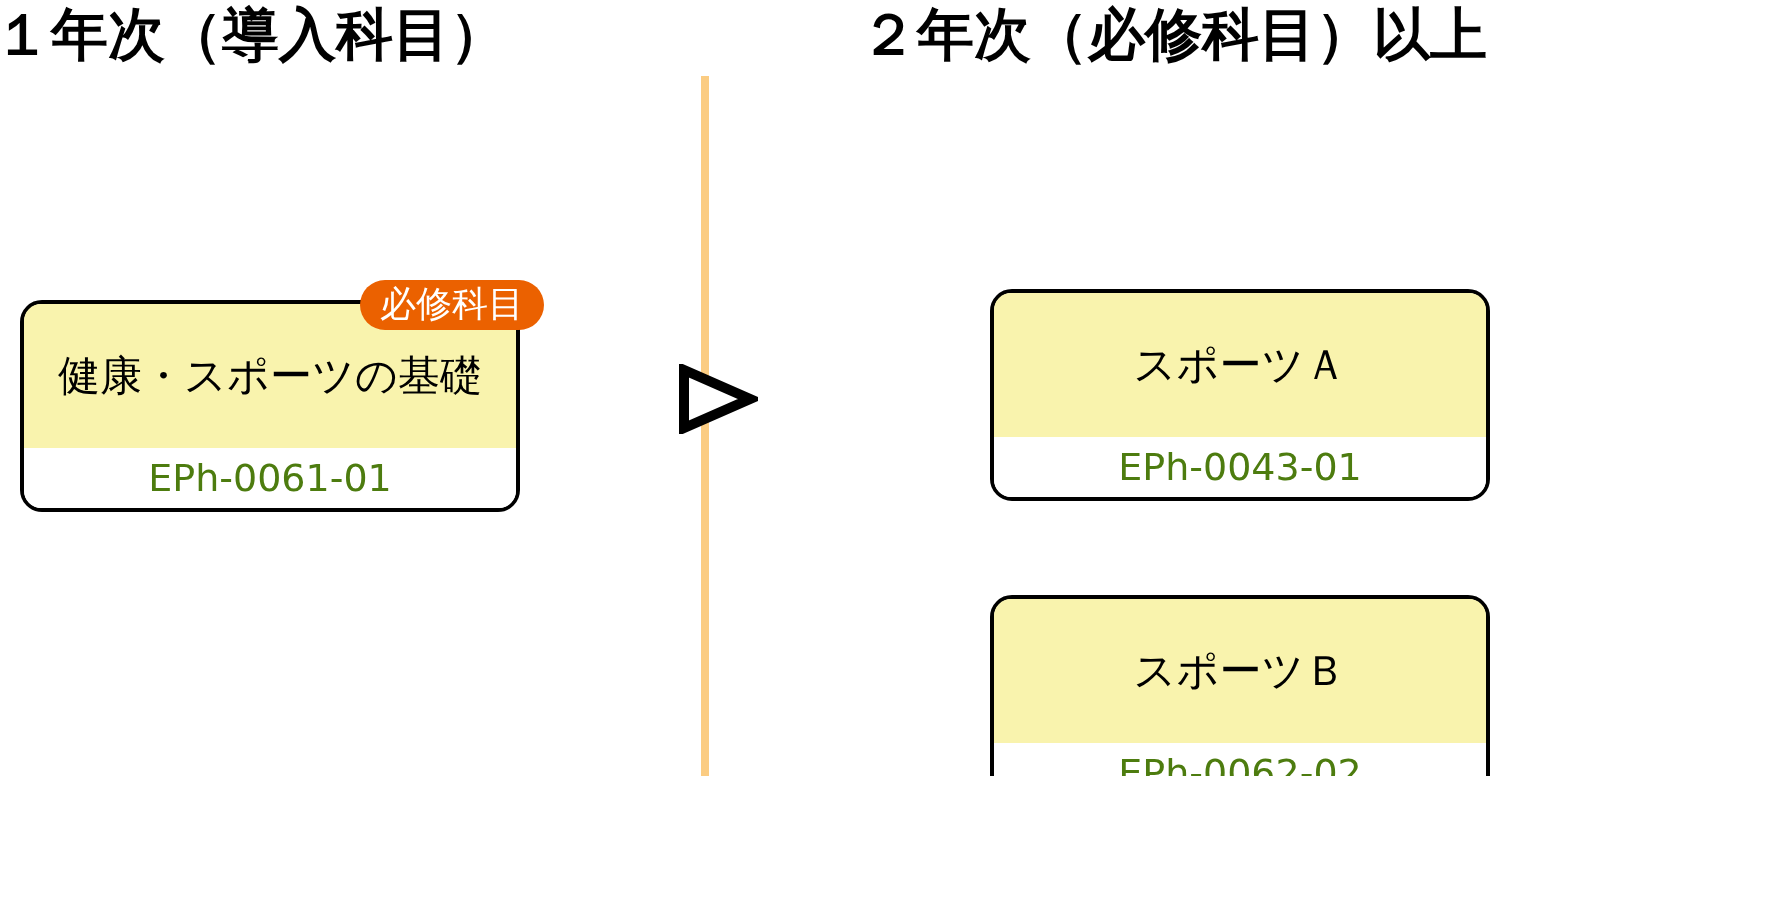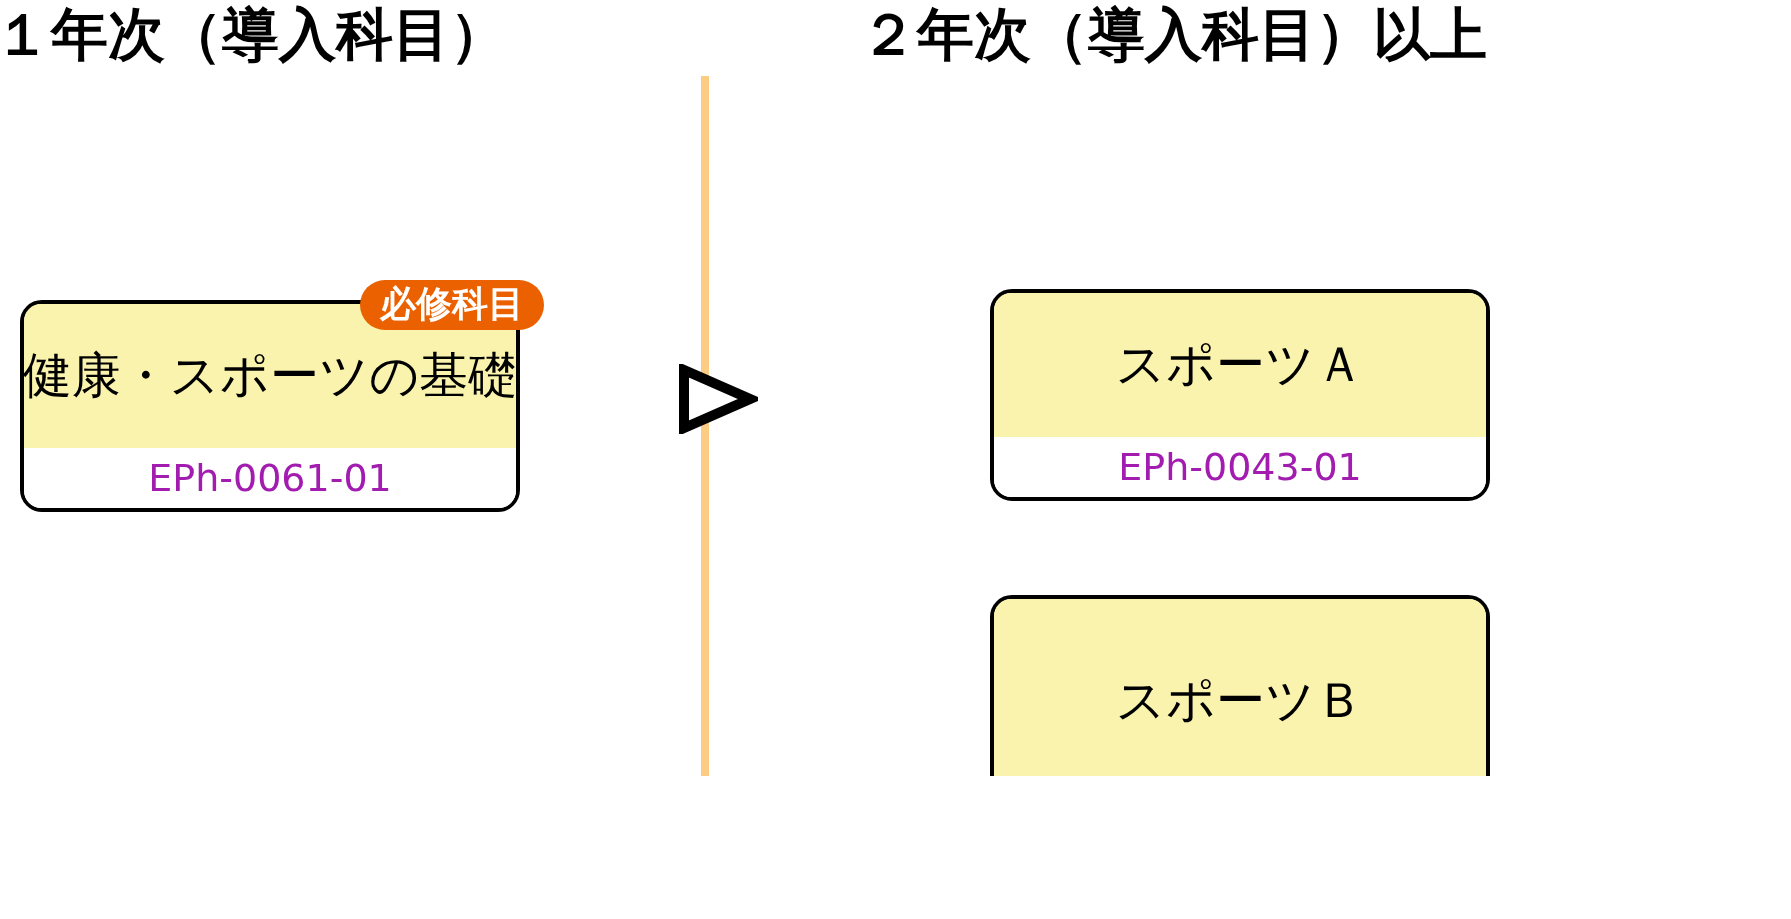--- a/index.html
+++ b/index.html
@@ -50,48 +50,48 @@
     display: flex;
     flex-direction: column;
   }
   .card-top {
     flex: 1 1 auto;
     background: var(--card-fill, #F9F3AD);
     border-radius: 17px 17px 0 0;
     display: flex;
     align-items: center;
     justify-content: center;
-    font-size: 49px;
+    font-size: 42px;
     color: #000000;
     white-space: nowrap;
   }
   .card-bottom {
     height: 60px;
     flex: 0 0 auto;
     background: #ffffff;
     border-radius: 0 0 17px 17px;
     display: flex;
     align-items: center;
     justify-content: center;
     font-size: 38px;
-    color: #a21caf;
+    color: #4d7c0f;
     white-space: nowrap;
   }
   .card.left-card  { left: 20px;  top: 300px; }
   .card.right-a    { left: 990px; top: 289px; }
   .card.right-b    { left: 990px; top: 595px; }
 
   .badge {
     position: absolute;
     top: -24px;
     right: -28px;
     background: var(--badge-bg, #EB6100);
     color: #ffffff;
     font-size: 36px;
-    font-weight: 700;
+    font-weight: 400;
     line-height: 1.0;
     padding: 6px 20px 8px 20px;
     border-radius: 30px;
     white-space: nowrap;
     z-index: 2;
   }
 
   .arrow {
     position: absolute;
     left: 676px;
@@ -101,36 +101,37 @@
     z-index: 3;
   }
 </style>
 </head>
 <body>
 
 <div class="canvas">
 
   <div class="col-header left">１年次（導入科目）</div>
 
-  <div class="col-header right">２年次（導入科目）以上</div>
+  <div class="col-header right">２年次（必修科目）以上</div>
 
   <div class="divider"></div>
 
   <div class="card left-card">
     <div class="badge">必修科目</div>
     <div class="card-top">健康・スポーツの基礎</div>
     <div class="card-bottom">EPh-0061-01</div>
   </div>
 
   <svg class="arrow" viewBox="0 0 82 70" aria-hidden="true">
     <polygon points="8,6 8,64 74,35" fill="#ffffff" stroke="#000000" stroke-width="10" stroke-linejoin="miter"></polygon>
   </svg>
 
   <div class="card right-a">
     <div class="card-top">スポーツＡ</div>
     <div class="card-bottom">EPh-0043-01</div>
   </div>
 
   <div class="card right-b">
     <div class="card-top">スポーツＢ</div>
+    <div class="card-bottom">EPh-0062-02</div>
   </div>
 
 </div>
 
 </body></html>

